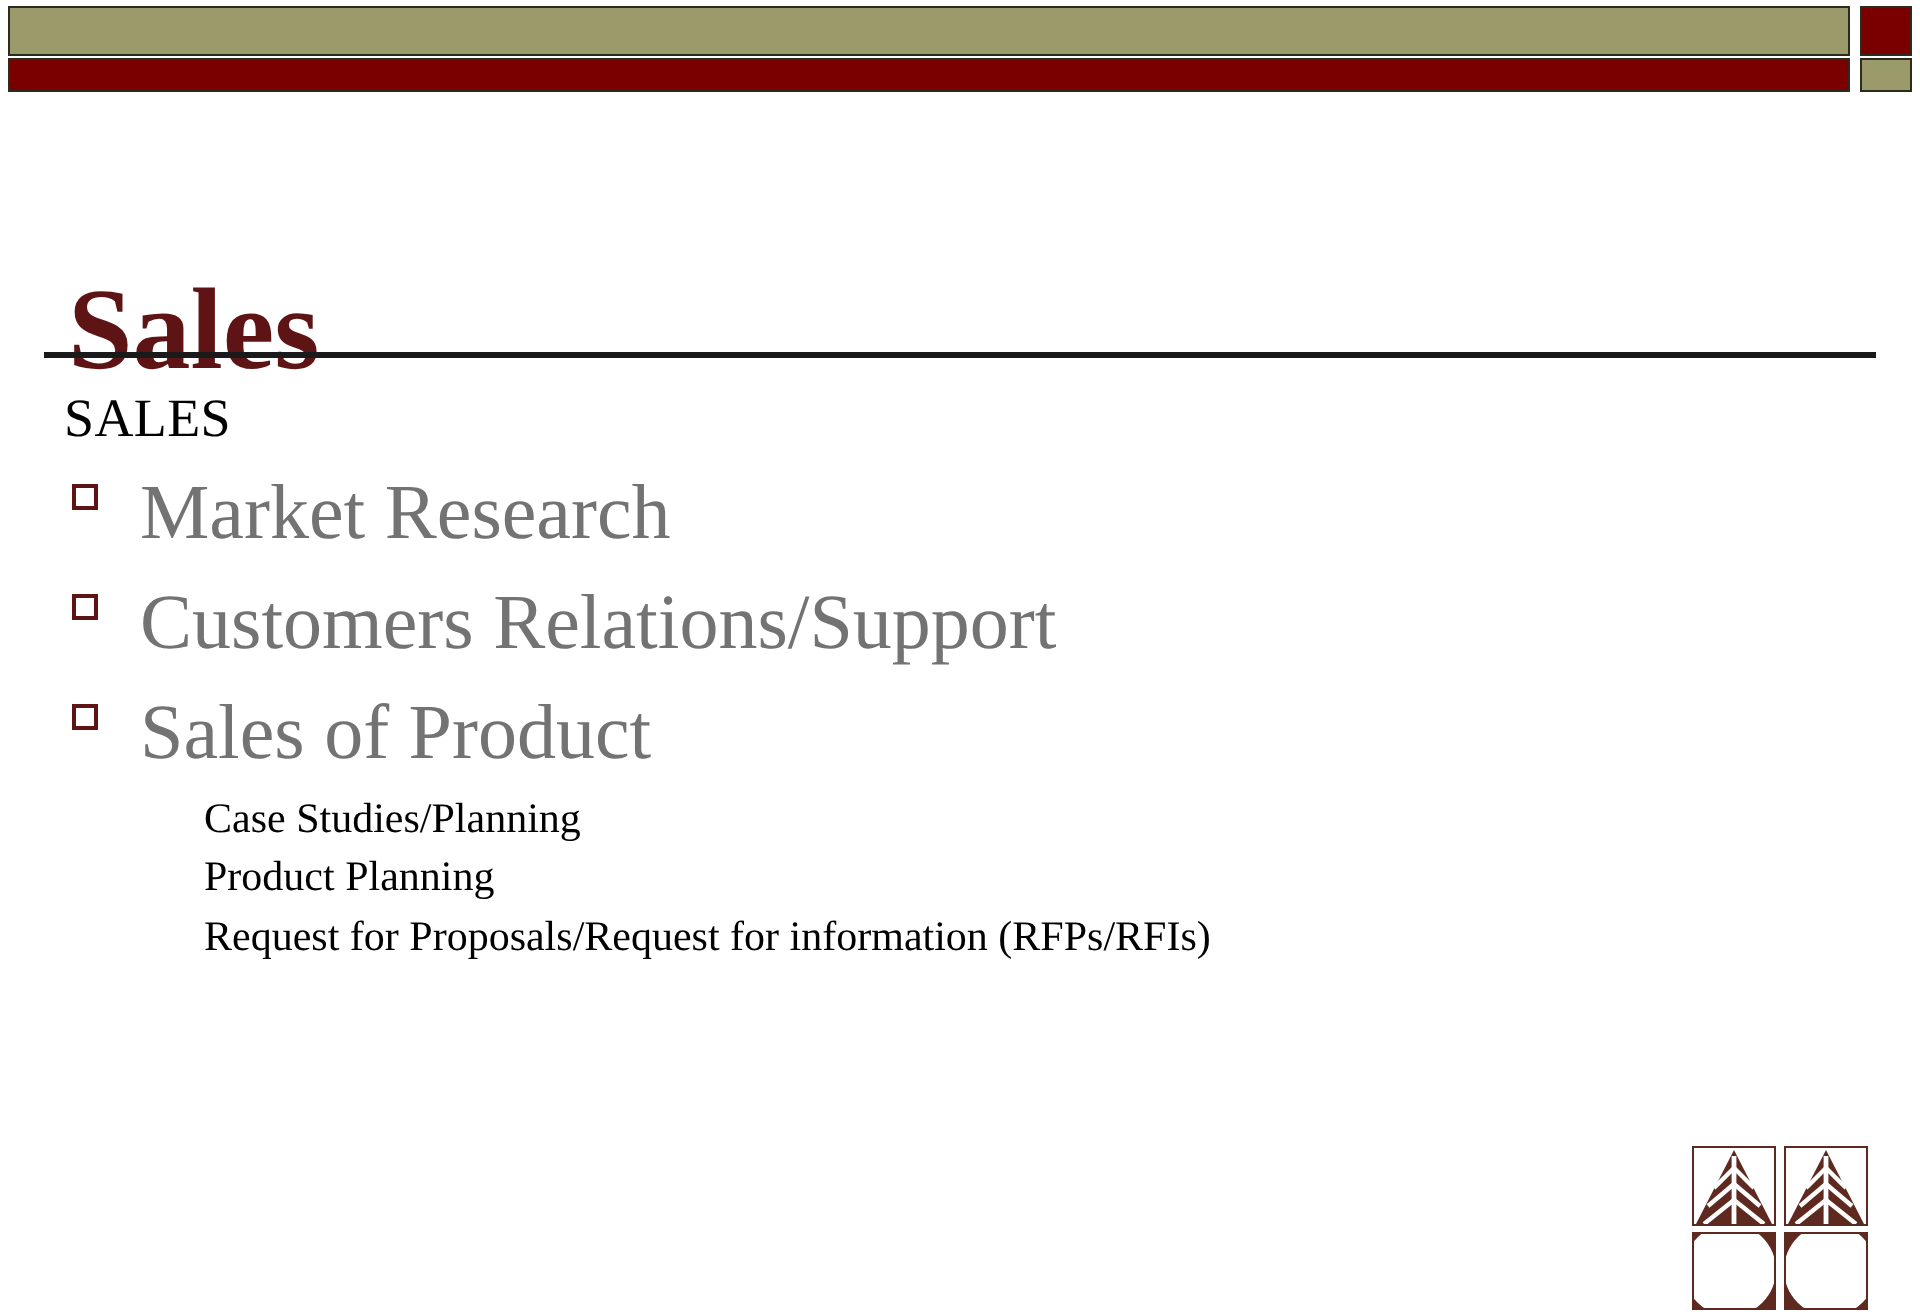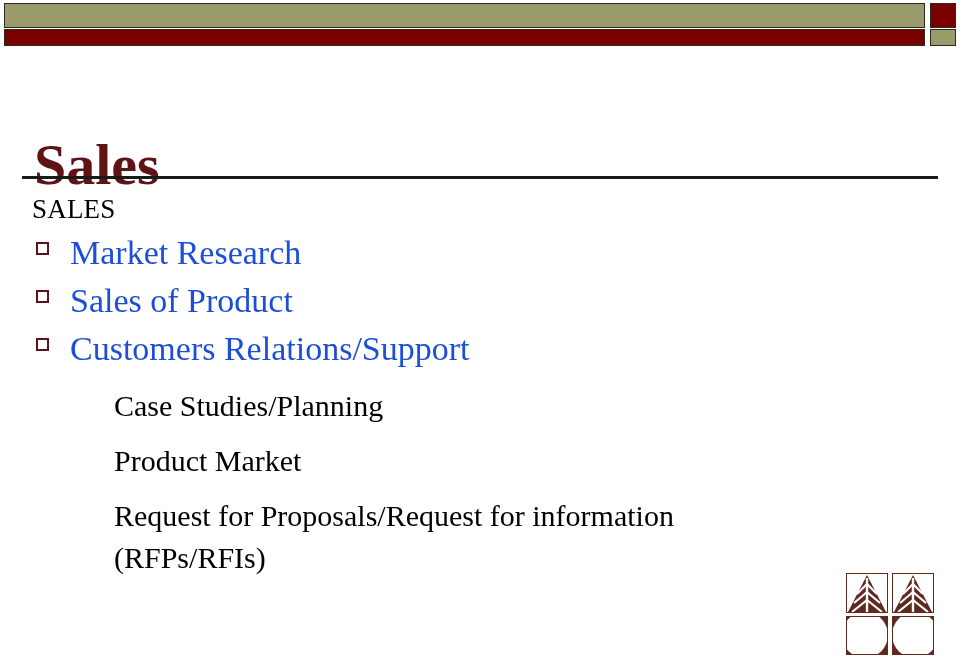--- a/index.html
+++ b/index.html
@@ -110,30 +110,30 @@
     width: 13px;
     height: 13px;
     margin-top: 13px;
     margin-right: 21px;
     border: 2px solid #5e1414;
     box-sizing: border-box;
     background: transparent;
   }
   .bullet-text {
     flex: 1 1 auto;
-    font-size: 34px;
+    font-size: 39px;
     line-height: 1.42;
-    color: #1d4ed8;
+    color: #737373;
     padding-right: 40px;
   }
   .plain-row {
-    margin: 12px;
+    margin: 0;
     padding-left: 102px;
     padding-right: 175px;
-    font-size: 30px;
+    font-size: 21px;
     line-height: 1.42;
     color: #000000;
   }
   .plain-row.wrapped {
     text-indent: 0;
   }
 
   
   #corp-logo {
     position: absolute;
@@ -160,31 +160,31 @@
 
   <div class="lvl-heading">SALES</div>
 
   <div class="bullet-row">
     <span class="bullet-glyph"></span>
     <span class="bullet-text">Market Research</span>
   </div>
 
   <div class="bullet-row">
     <span class="bullet-glyph"></span>
+    <span class="bullet-text">Customers Relations/Support</span>
+  </div>
+
+  <div class="bullet-row">
+    <span class="bullet-glyph"></span>
     <span class="bullet-text">Sales of Product</span>
   </div>
 
-  <div class="bullet-row">
-    <span class="bullet-glyph"></span>
-    <span class="bullet-text">Customers Relations/Support</span>
-  </div>
-
 
   <div class="plain-row">Case Studies/Planning</div>
-  <div class="plain-row">Product Market</div>
+  <div class="plain-row">Product Planning</div>
   <div class="plain-row wrapped">Request for Proposals/Request for information (RFPs/RFIs)</div>
 
 
 </div>
 
 <div id="corp-logo">
   <svg width="90" height="84" viewBox="0 0 90 84" xmlns="http://www.w3.org/2000/svg">
     <defs>
       <clipPath id="clipTL">
           <rect x="1" y="1" width="42" height="40"></rect>

